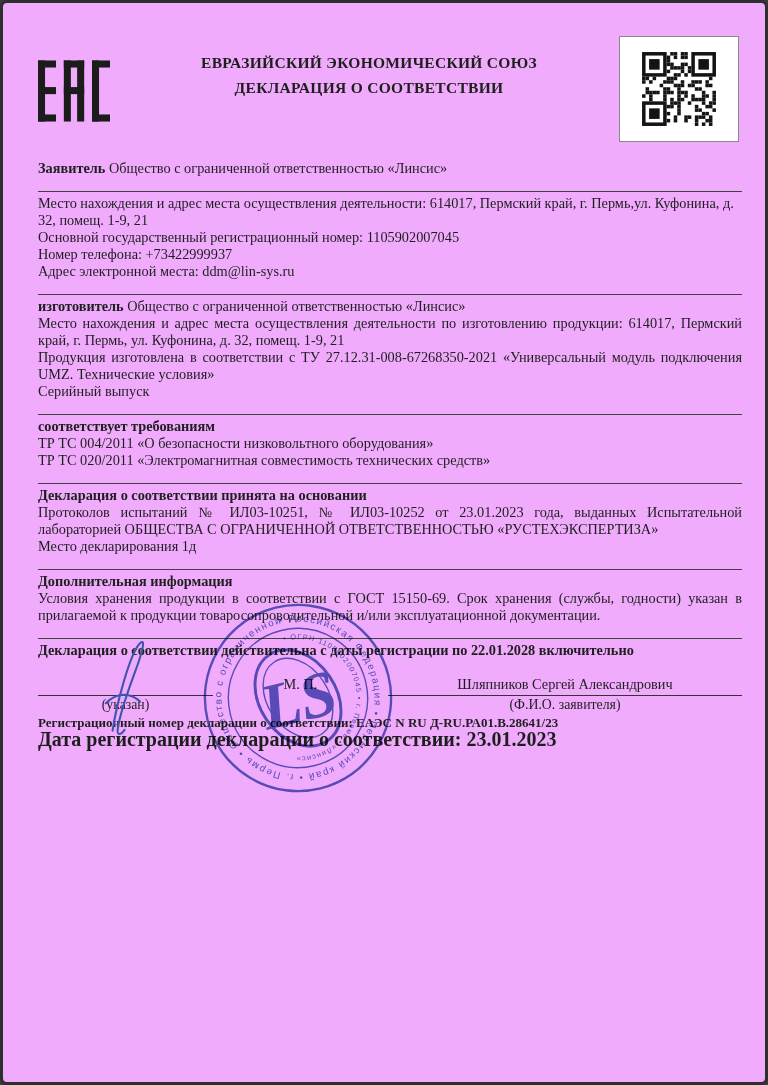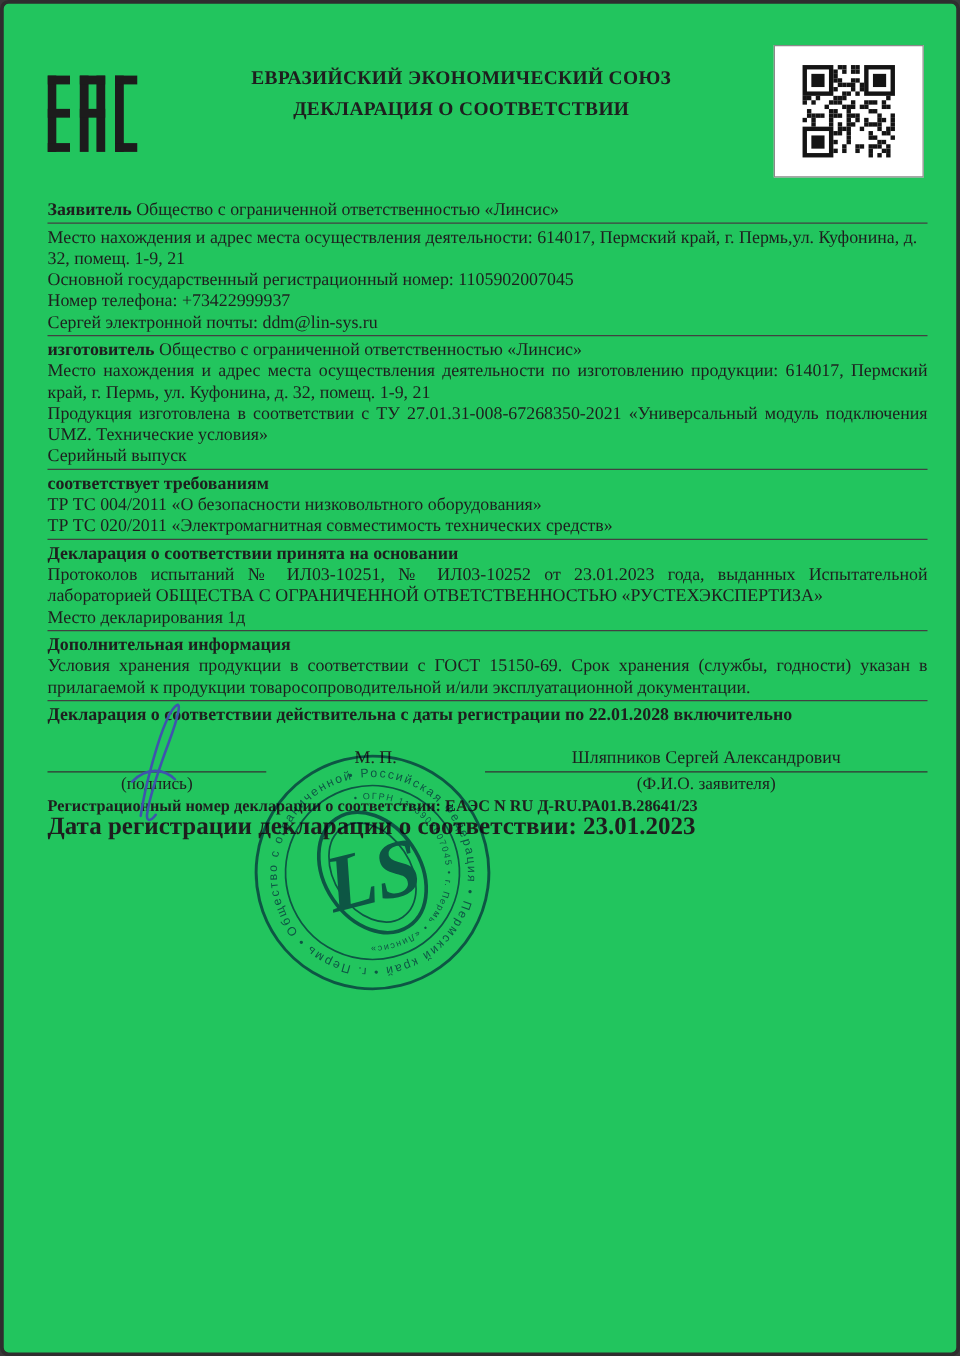--- a/index.html
+++ b/index.html
@@ -1,38 +1,38 @@
 <!DOCTYPE html>
 <html><head>
 <meta charset="utf-8">
 <style>
   html,body{margin:0;padding:0;background:#3a3a3a;}
   .page{
     position:relative;
     width:768px;height:1085px;
     box-sizing:border-box;
-    background:#22c55e;
+    background:#f0abfc;
     border:3px solid #2e2e2e;
     border-radius:7px;
     overflow:hidden;
     font-family:"Liberation Serif","DejaVu Serif",serif;
     color:#1e1e1e;
   }
   
   .header{position:relative;height:157px;}
   .eac-logo{position:absolute;left:35px;top:56px;width:72px;height:64px;}
   .titles{position:absolute;left:130px;right:160px;top:47px;text-align:center;}
   .titles div{font-weight:bold;font-size:15.5px;line-height:25px;letter-spacing:.3px;}
   .qr-box{position:absolute;right:26px;top:33px;width:118px;height:104px;
     border:1px solid #8a8a8a;background:#fff;display:flex;align-items:center;justify-content:center;}
   .qr-box svg{width:88px;height:88px;}
   
   .body{padding:0 23px 0 35px;font-size:14.3px;}
   .body p{margin:0;line-height:17px;}
-  .sec{padding-bottom:1px;margin-bottom:3px;}
+  .sec{padding-bottom:14px;margin-bottom:3px;}
   .sec.ul{border-bottom:1px solid #414141;}
   .lbl{font-weight:bold;}
   .hdg{font-weight:bold;margin:2px 0;}
   .just{text-align:justify;}
   .validity{font-weight:bold;margin-top:2px;line-height:18px;}
   
   .sig-row{display:flex;margin-top:14px;position:relative;}
   .sig-col .top{height:22px;line-height:22px;font-size:14.3px;}
   .sig-col .cap{height:18px;line-height:18px;font-size:13.8px;text-align:center;}
   .sig-left{width:175px;}
@@ -221,29 +221,29 @@
   <div class="body">
 
     <div class="sec ul">
       <p><span class="lbl">Заявитель</span> <span>Общество с ограниченной ответственностью «Линсис»</span></p>
     </div>
 
     <div class="sec ul">
       <p>Место нахождения и адрес места осуществления деятельности: 614017, Пермский край, г. Пермь,ул. Куфонина, д. 32, помещ. 1-9, 21</p>
       <p>Основной государственный регистрационный номер: 1105902007045</p>
       <p>Номер телефона: +73422999937</p>
-      <p>Сергей электронной почты: ddm@lin-sys.ru</p>
+      <p>Адрес электронной места: ddm@lin-sys.ru</p>
     </div>
 
 
 
     <div class="sec ul">
       <p><span class="lbl">изготовитель</span> <span>Общество с ограниченной ответственностью «Линсис»</span></p>
       <p class="just">Место нахождения и адрес места осуществления деятельности по изготовлению продукции: 614017, Пермский край, г. Пермь, ул. Куфонина, д. 32, помещ. 1-9, 21</p>
-      <p class="just">Продукция изготовлена в соответствии с ТУ 27.01.31-008-67268350-2021  «Универсальный модуль подключения UMZ. Технические условия»</p>
+      <p class="just">Продукция изготовлена в соответствии с ТУ 27.12.31-008-67268350-2021  «Универсальный модуль подключения UMZ. Технические условия»</p>
       <p>Серийный выпуск</p>
     </div>
 
     <p class="hdg">соответствует требованиям</p>
 
     <div class="sec ul">
       <p>ТР ТС 004/2011 «О безопасности низковольтного оборудования»</p>
       <p>ТР ТС 020/2011 «Электромагнитная совместимость технических средств»</p>
     </div>
 
@@ -264,21 +264,21 @@
 
     <div class="sig-row">
       <svg class="signature-svg" viewBox="0 0 140 140">
         <g fill="none" stroke="#3f54ad" stroke-width="2.4" stroke-linecap="round">
           <path d="M38,128 C42,100 58,38 70,26 C77,19 73,36 64,60 C54,87 46,112 44,126 C43,133 47,134 52,127"></path>
           <path d="M30,96 C44,82 60,84 70,94"></path>
         </g>
       </svg>
       <div class="sig-col sig-left">
         <div class="top"></div>
-        <div class="cap">(подпись)</div>
+        <div class="cap">(указан)</div>
       </div>
       <div class="sig-col sig-mid">
         <div class="top">М. П.</div>
         <div class="cap"></div>
       </div>
       <div class="sig-col sig-right">
         <div class="top">Шляпников Сергей Александрович</div>
         <div class="cap">(Ф.И.О. заявителя)</div>
       </div>
     </div>

